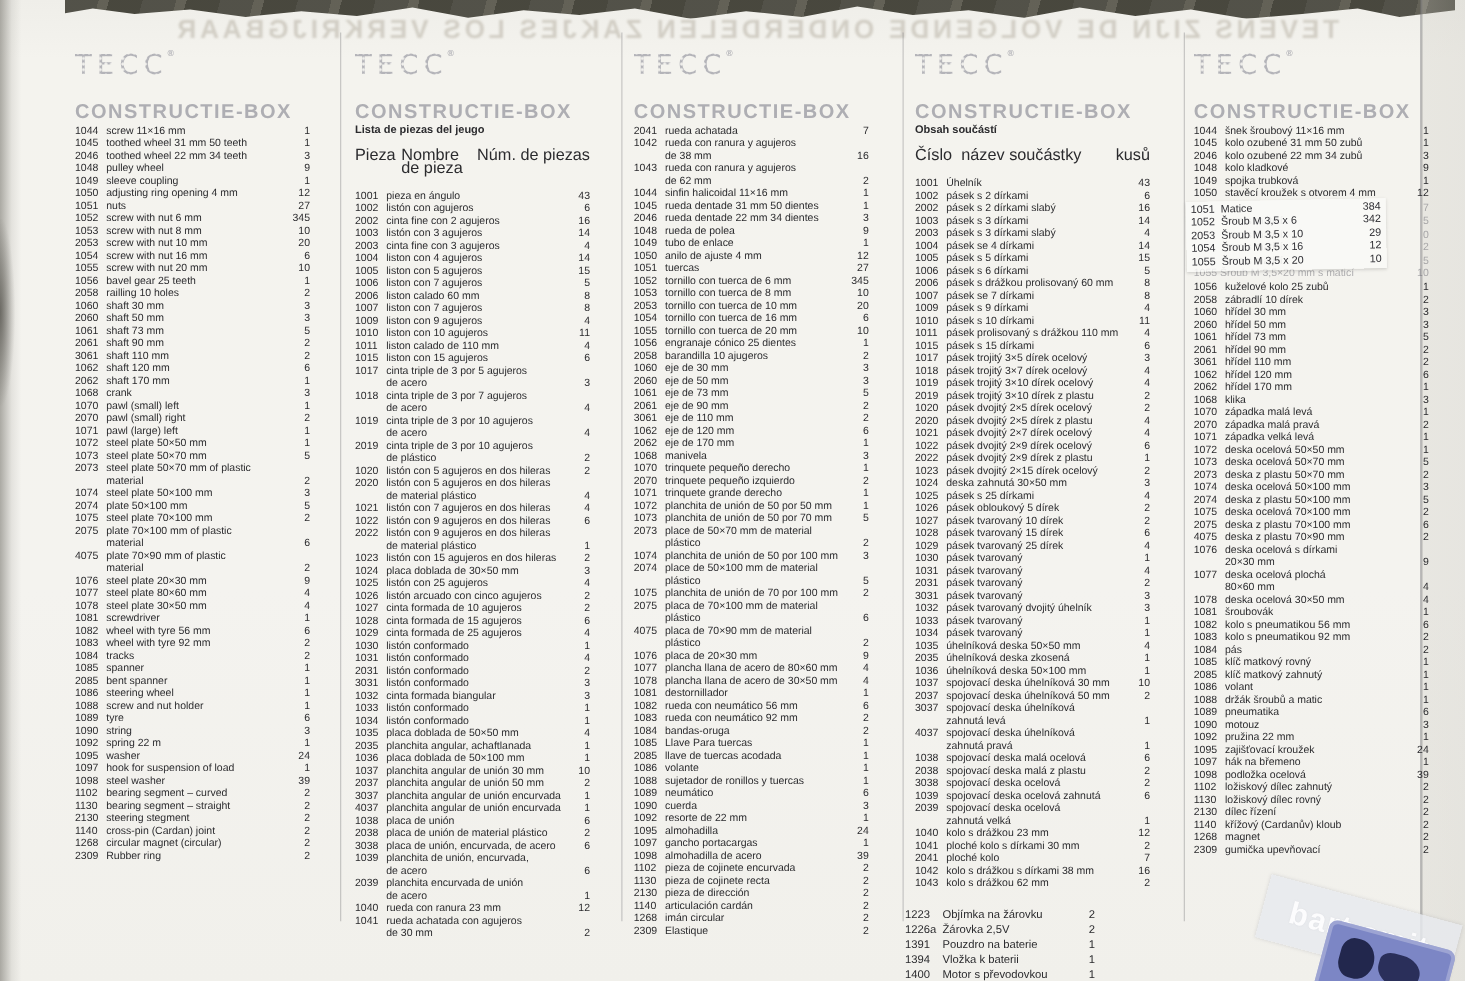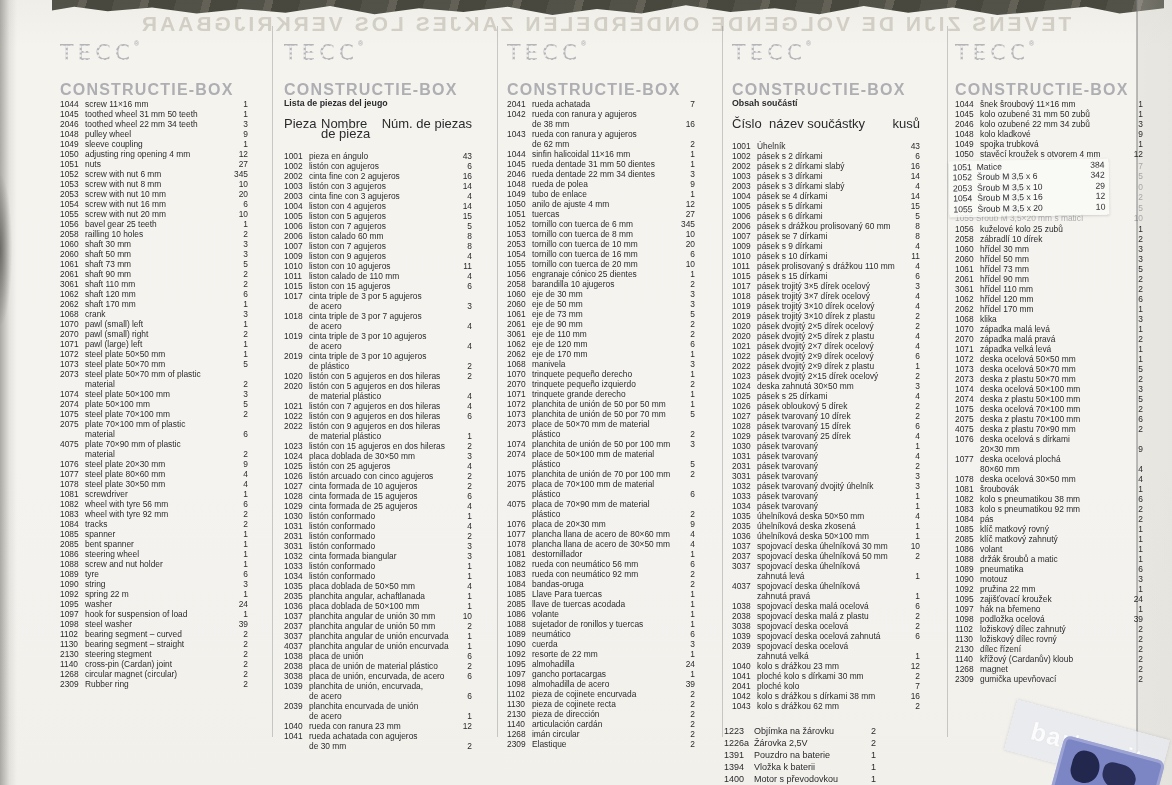--- a/index.html
+++ b/index.html
@@ -1534,21 +1534,21 @@
             <span class="nm">deska ocelová 30×50 mm</span>
             <span class="q">4</span>
           </div>
           <div class="row">
             <span class="num">1081</span>
             <span class="nm">šroubovák</span>
             <span class="q">1</span>
           </div>
           <div class="row">
             <span class="num">1082</span>
-            <span class="nm">kolo s pneumatikou 38 mm</span>
+            <span class="nm">kolo s pneumatikou 56 mm</span>
             <span class="q">6</span>
           </div>
           <div class="row">
             <span class="num">1083</span>
             <span class="nm">kolo s pneumatikou 92 mm</span>
             <span class="q">2</span>
           </div>
           <div class="row">
             <span class="num">1084</span>
             <span class="nm">pás</span>

